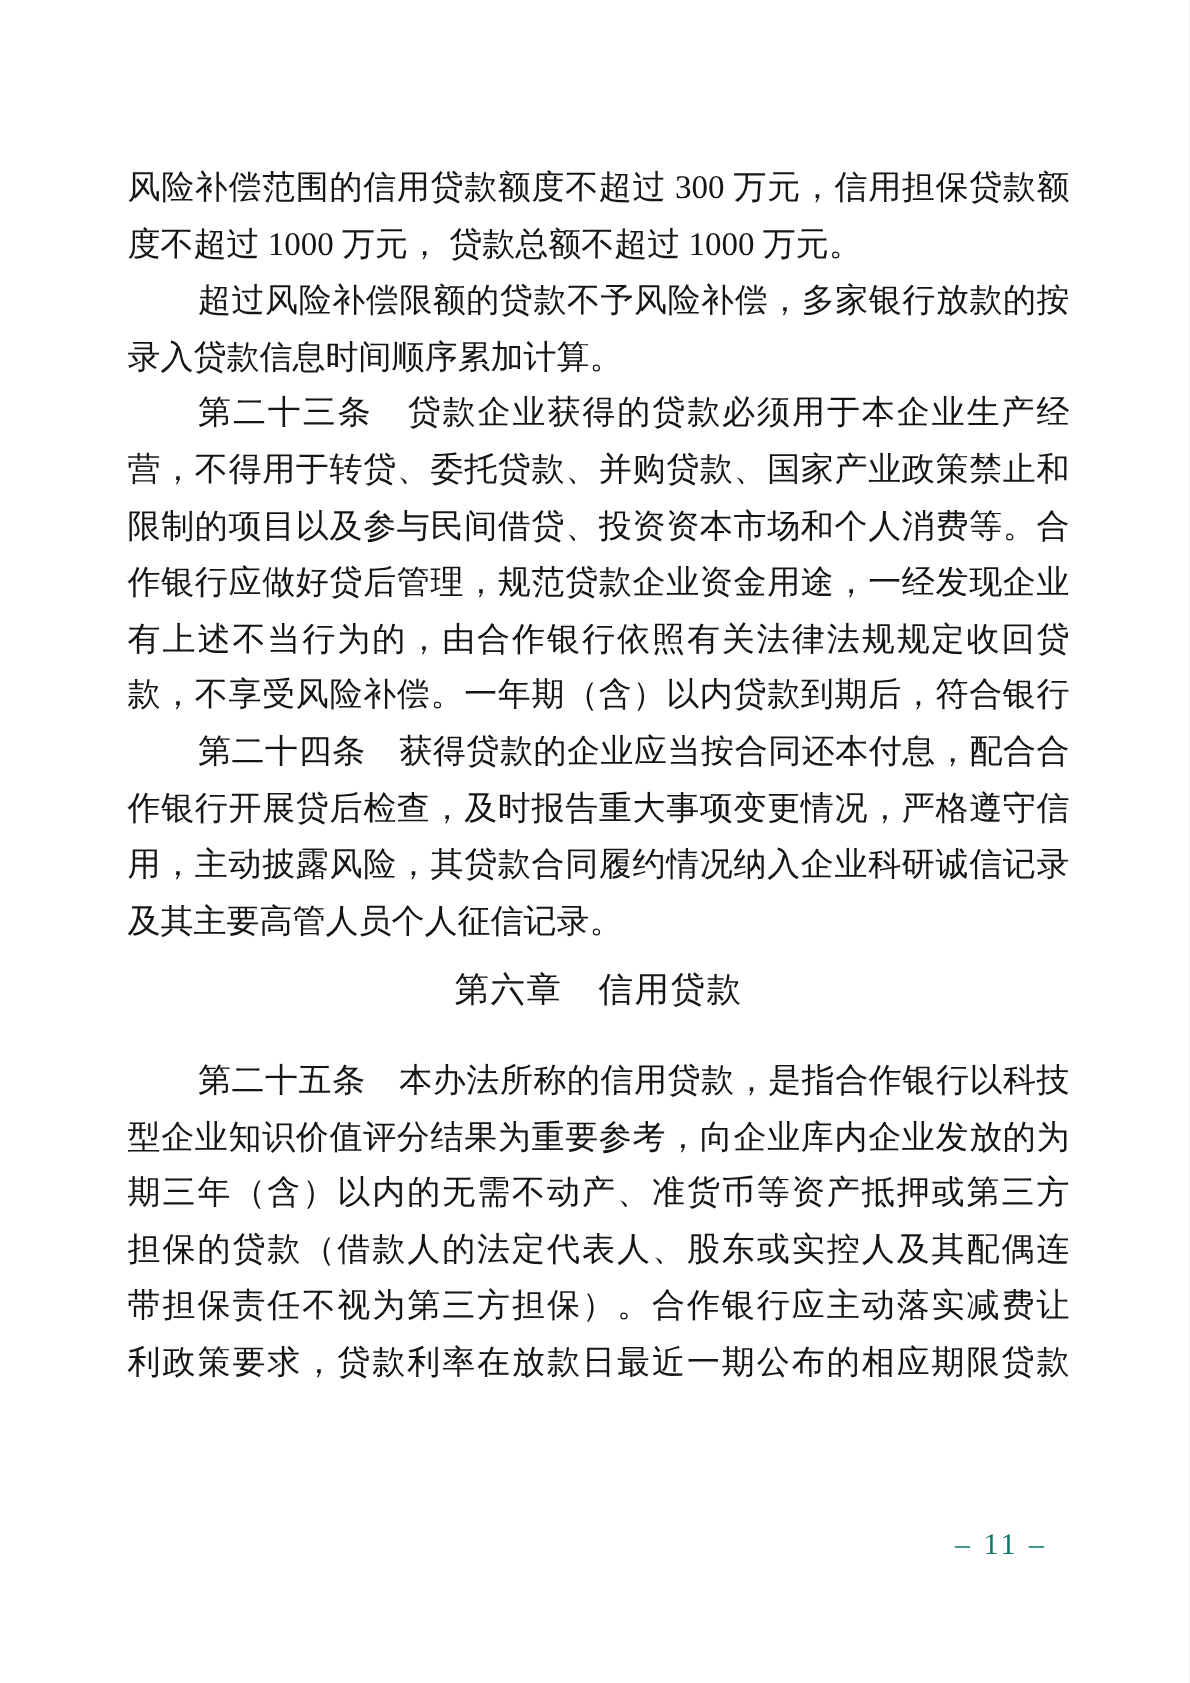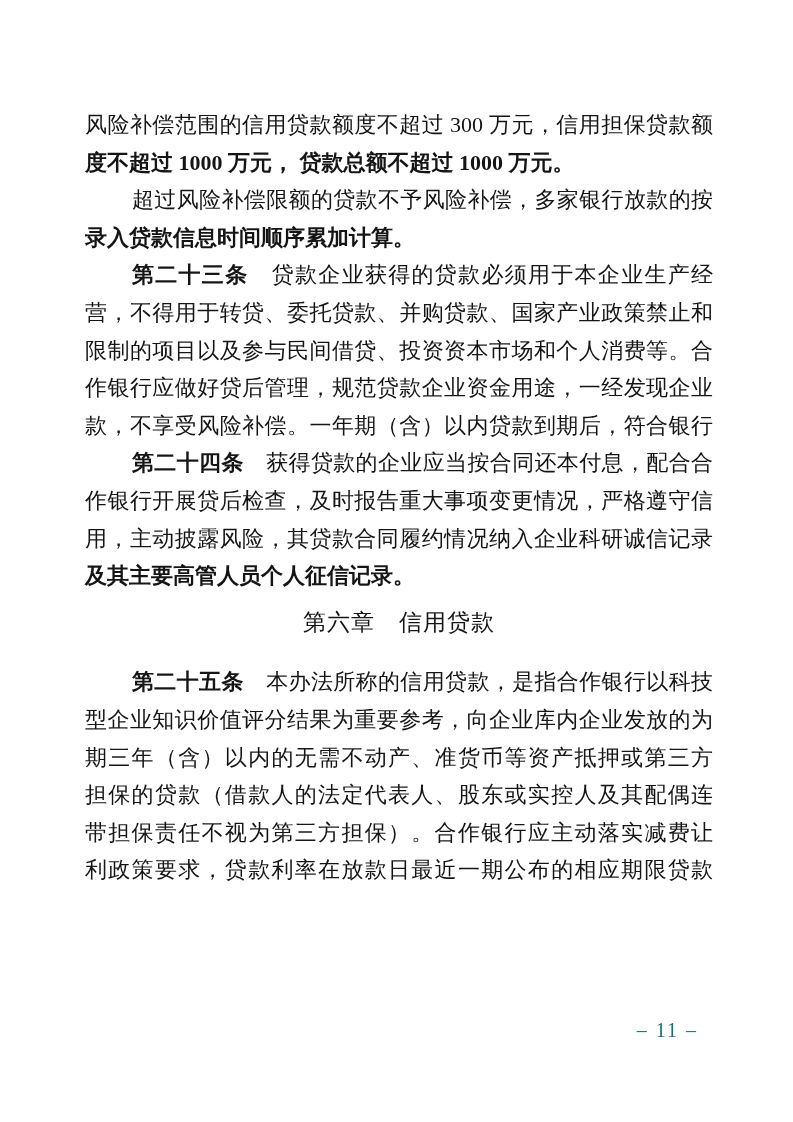--- a/index.html
+++ b/index.html
@@ -25,27 +25,26 @@
     line-height: 37.6px;
   }
   .para { margin: 0; }
   .line {
     text-align: justify;
     text-align-last: justify;
     white-space: nowrap;
   }
   .line.no-stretch {
     text-align-last: left;
-    font-weight: bold;
   }
   .line.indent {
     text-indent: 47px;
   }
   .lead {
-    font-weight: 700;
+    font-weight: 400;
     font-family: "Liberation Sans", sans-serif;
   }
   .chapter-heading {
     font-weight: 400;
     font-family: "Liberation Sans", sans-serif;
     font-size: 23px;
     line-height: 37.6px;
     letter-spacing: 1px;
     text-align: center;
     margin: 9px 0 22px 0;
@@ -71,20 +70,21 @@
       </div>
       <div class="para">
         <div class="line indent">超过风险补偿限额的贷款不予风险补偿，多家银行放款的按</div>
         <div class="line no-stretch">录入贷款信息时间顺序累加计算。</div>
       </div>
       <div class="para">
         <div class="line indent"><span class="lead">第二十三条</span><span>　贷款企业获得的贷款必须用于本企业生产经</span></div>
         <div class="line">营，不得用于转贷、委托贷款、并购贷款、国家产业政策禁止和</div>
         <div class="line">限制的项目以及参与民间借贷、投资资本市场和个人消费等。合</div>
         <div class="line">作银行应做好贷后管理，规范贷款企业资金用途，一经发现企业</div>
+        <div class="line">有上述不当行为的，由合作银行依照有关法律法规规定收回贷</div>
         <div class="line">款，不享受风险补偿。一年期（含）以内贷款到期后，符合银行</div>
       </div>
       <div class="para">
         <div class="line indent"><span class="lead">第二十四条</span><span>　获得贷款的企业应当按合同还本付息，配合合</span></div>
         <div class="line">作银行开展贷后检查，及时报告重大事项变更情况，严格遵守信</div>
         <div class="line">用，主动披露风险，其贷款合同履约情况纳入企业科研诚信记录</div>
         <div class="line no-stretch">及其主要高管人员个人征信记录。</div>
       </div>
       <div class="chapter-heading">第六章　信用贷款</div>
       <div class="para">

